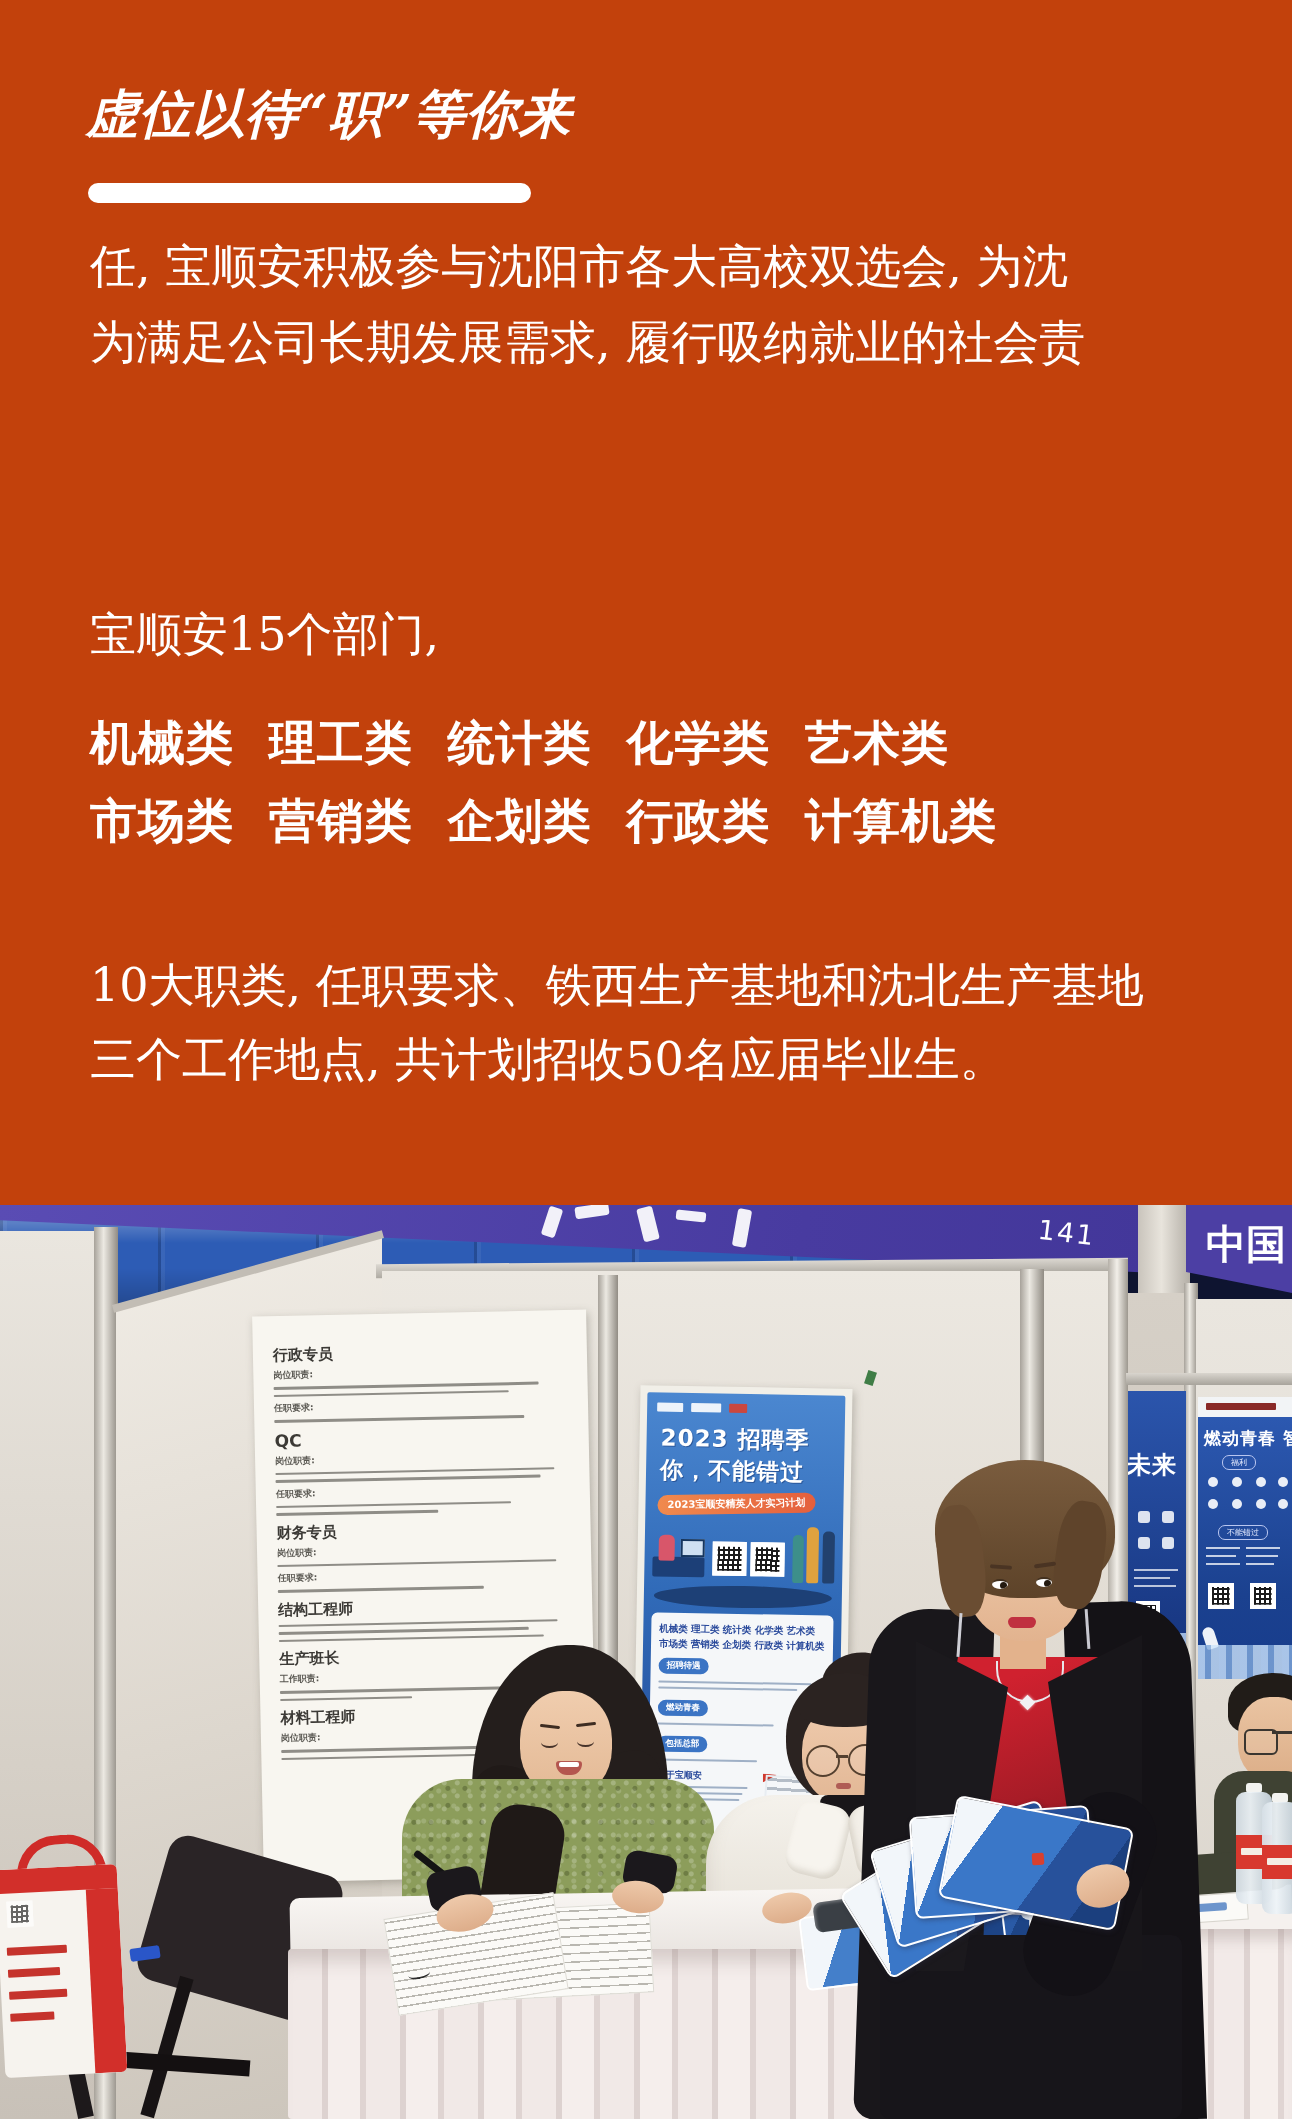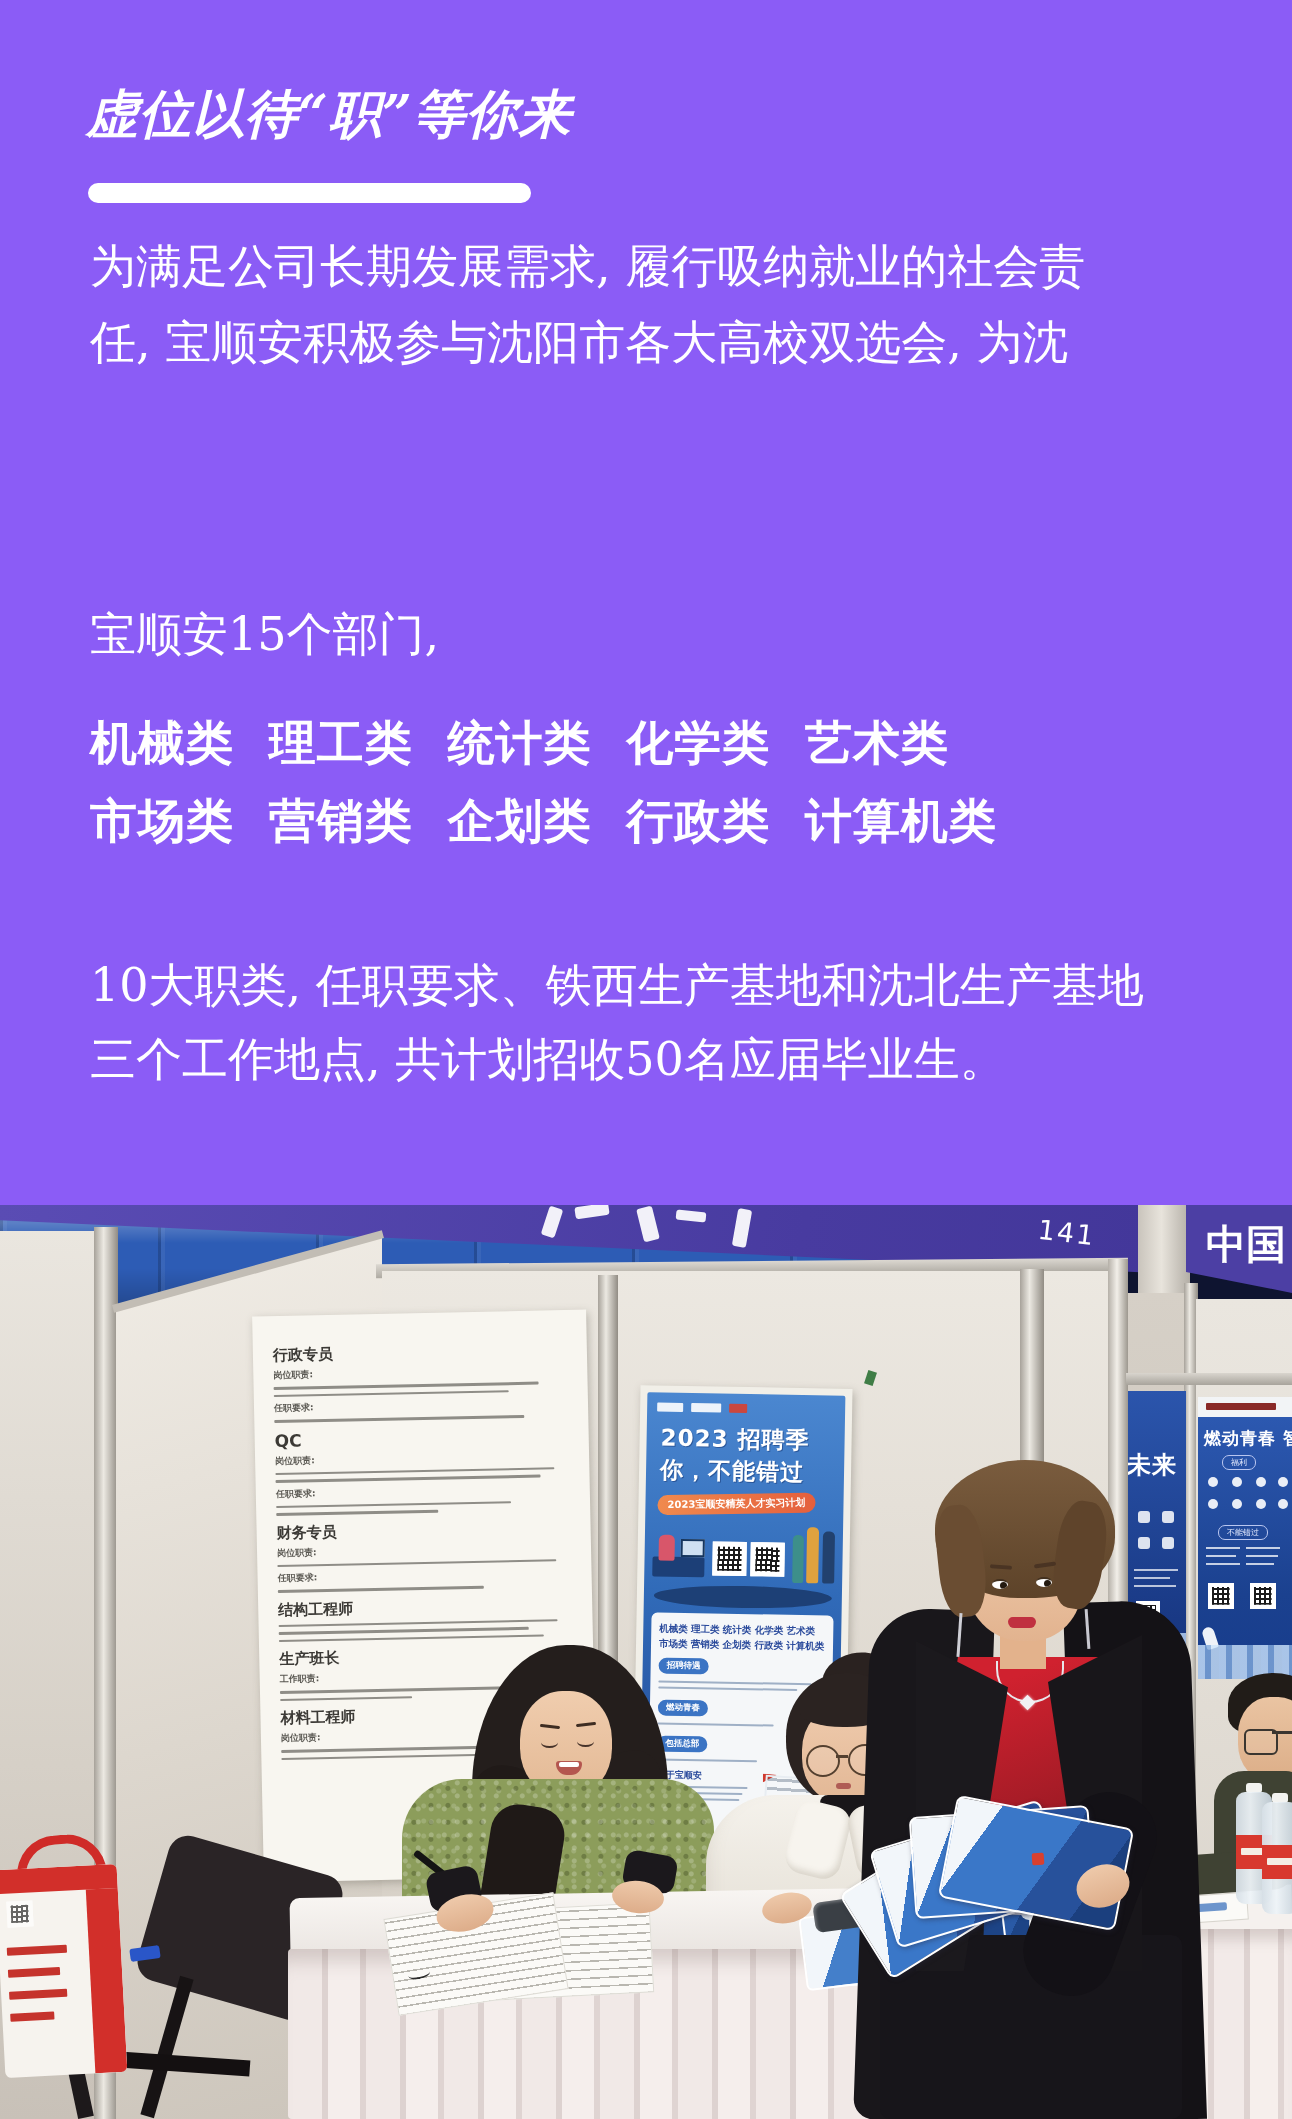--- a/index.html
+++ b/index.html
@@ -1,16 +1,16 @@
 <!DOCTYPE html>
 <html><head>
 <meta charset="utf-8">
 <style>
   html,body{margin:0;padding:0;background:#333;}
-  .page{position:relative;width:1292px;height:2119px;margin:0 auto;background:#8b5cf6;overflow:hidden;
+  .page{position:relative;width:1292px;height:2119px;margin:0 auto;background:#c2410c;overflow:hidden;
         font-family:"DejaVu Sans",sans-serif;}
   .abs{position:absolute;}
 
   
   .title{left:86px;top:80px;width:1100px;margin:0;color:#fff;
          font-family:"DejaVu Serif",serif;font-style:italic;font-weight:600;
          font-size:52px;letter-spacing:1px;}
   .divider{left:88px;top:183px;width:443px;height:20px;background:#fff;border-radius:11px;}
   .para{color:#fff;font-family:"DejaVu Serif",serif;font-size:46px;line-height:76px;}
   .pline{display:block;white-space:pre;}
@@ -261,22 +261,22 @@
 </style>
 </head>
 <body>
 
 <div class="page">
 
   <h1 class="abs title">虚位以待“职”等你来</h1>
   <div class="abs divider"></div>
 
   <div class="abs para p1">
+    <span class="pline">任, 宝顺安积极参与沈阳市各大高校双选会, 为沈</span>
     <span class="pline">为满足公司长期发展需求, 履行吸纳就业的社会责</span>
-    <span class="pline">任, 宝顺安积极参与沈阳市各大高校双选会, 为沈</span>
   </div>
 
   <div class="abs para p2">宝顺安15个部门,</div>
 
   <div class="abs cats cats1">机械类  理工类  统计类  化学类  艺术类</div>
   <div class="abs cats cats2">市场类  营销类  企划类  行政类  计算机类</div>
 
   <div class="abs para p3">
     <span class="pline">10大职类, 任职要求、铁西生产基地和沈北生产基地</span>
     <span class="pline">三个工作地点, 共计划招收50名应届毕业生。</span>

